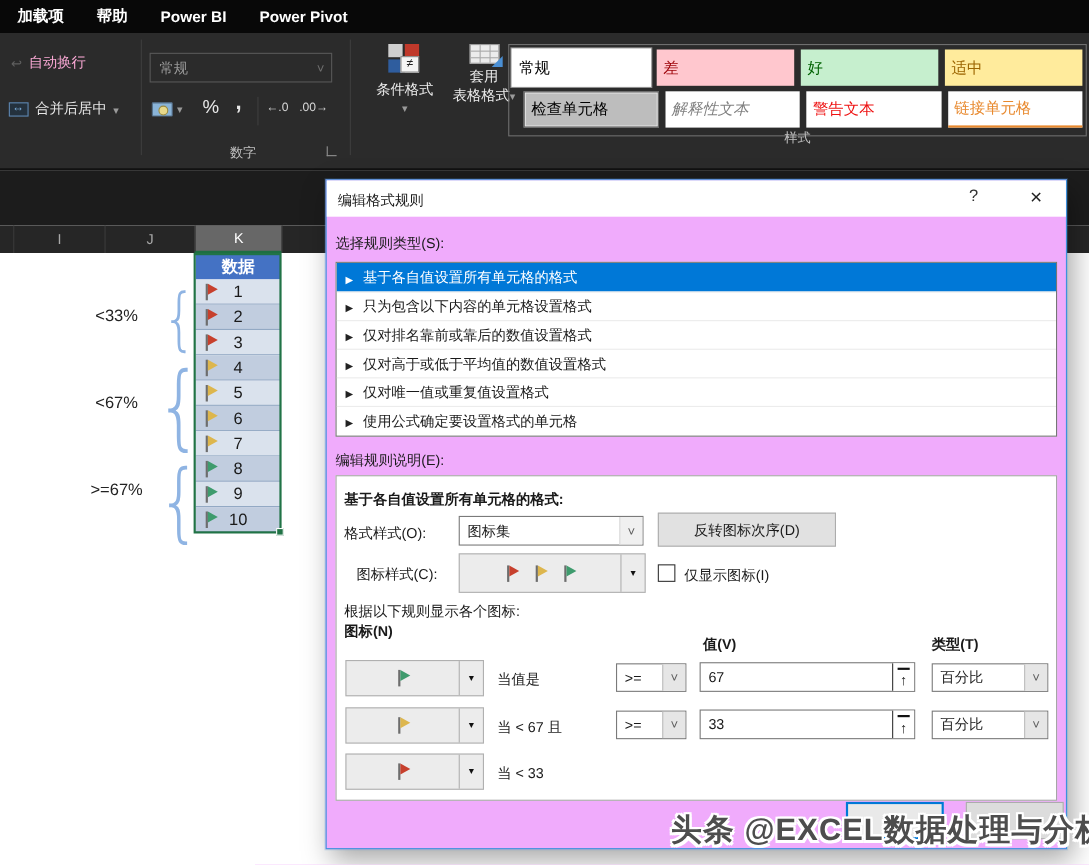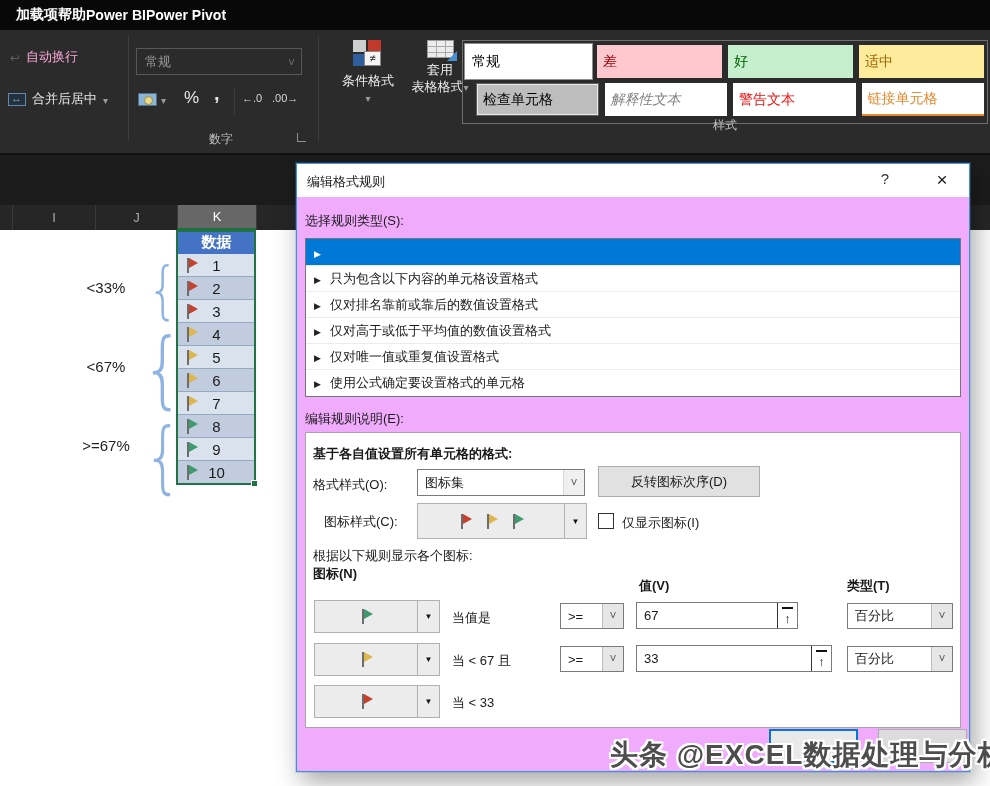--- a/index.html
+++ b/index.html
@@ -5,21 +5,21 @@
   * { box-sizing: border-box; margin: 0; padding: 0; }
   html,body { width: 990px; height: 786px; }
   body {
     position: relative; overflow: hidden; background: #fff;
     font-family: "Liberation Sans", "DejaVu Sans", sans-serif;
     -webkit-font-smoothing: antialiased;
   }
 
   
   .menubar { position:absolute; left:0; top:0; width:990px; height:30px; background:#080808;
-             display:flex; align-items:center; padding-left:16px; }
+             display:flex; align-items:center; gap:30px; padding-left:16px; }
   .menu-item { color:#fff; font-size:14px; font-weight:600; white-space:nowrap; }
 
   
   .ribbon { position:absolute; left:0; top:30px; width:990px; height:125px; background:#2b2b2b;
             border-bottom:2px solid #111; }
   .rib-sep { position:absolute; top:6px; bottom:12px; width:1px; background:#3e3e3e; }
   .wrap-row { position:absolute; left:10px; top:18px; display:flex; align-items:center; gap:6px;
               color:#f9a8d4; font-size:13px; }
   .wrap-ico::before { content:"↩"; color:#5f5f5f; font-size:12px; }
   .merge-row { position:absolute; left:8px; top:60px; display:flex; align-items:center; gap:6px;
@@ -314,20 +314,21 @@
   <div class="titlebar">
     <span class="dlg-title">编辑格式规则</span>
     <span class="dlg-help">?</span>
     <span class="dlg-close">×</span>
   </div>
 
   <span class="lbl" style="left:8px; top:48px">选择规则类型(S):</span>
   <div class="listbox" id="rule-list">
       <div class="rt-item sel">
     <span class="rt-arrow"></span>
+    <span class="rt-text">基于各自值设置所有单元格的格式</span>
   </div>
       <div class="rt-item">
     <span class="rt-arrow"></span>
     <span class="rt-text">只为包含以下内容的单元格设置格式</span>
   </div>
       <div class="rt-item">
     <span class="rt-arrow"></span>
     <span class="rt-text">仅对排名靠前或靠后的数值设置格式</span>
   </div>
       <div class="rt-item">
@@ -379,21 +380,21 @@
       <span class="main">
               <span class="flag" style="--c: #3e9b6d;"></span>
             </span>
       <span class="dd"></span>
     </div>
     <span class="lbl r-when" style="left: 146px; top: 176px;">当值是</span>
     <div class="combo r-op" style="left: 254px; width: 64px; height: 26px; top: 170px;">
       <span class="val">&gt;=</span>
       <span class="chbox" style="background:#e6e6e6; border-left:1px solid #bdbdbd"></span>
     </div>
-    <div class="vinput r-val" style="left: 330px; width: 162px; top: 169px;">
+    <div class="vinput r-val" style="left: 330px; width: 196px; top: 169px;">
       <span class="val">67</span>
       <span class="spin"></span>
     </div>
     <div class="combo r-type" style="left: 541px; width: 106px; height: 26px; top: 170px;">
       <span class="val">百分比</span>
       <span class="chbox" style="background:#e6e6e6; border-left:1px solid #bdbdbd"></span>
     </div>
   </div>
         <div>
     <div class="icon-combo r-icon" style="left: 8px; width: 126px; height: 33px; top: 210px;">

